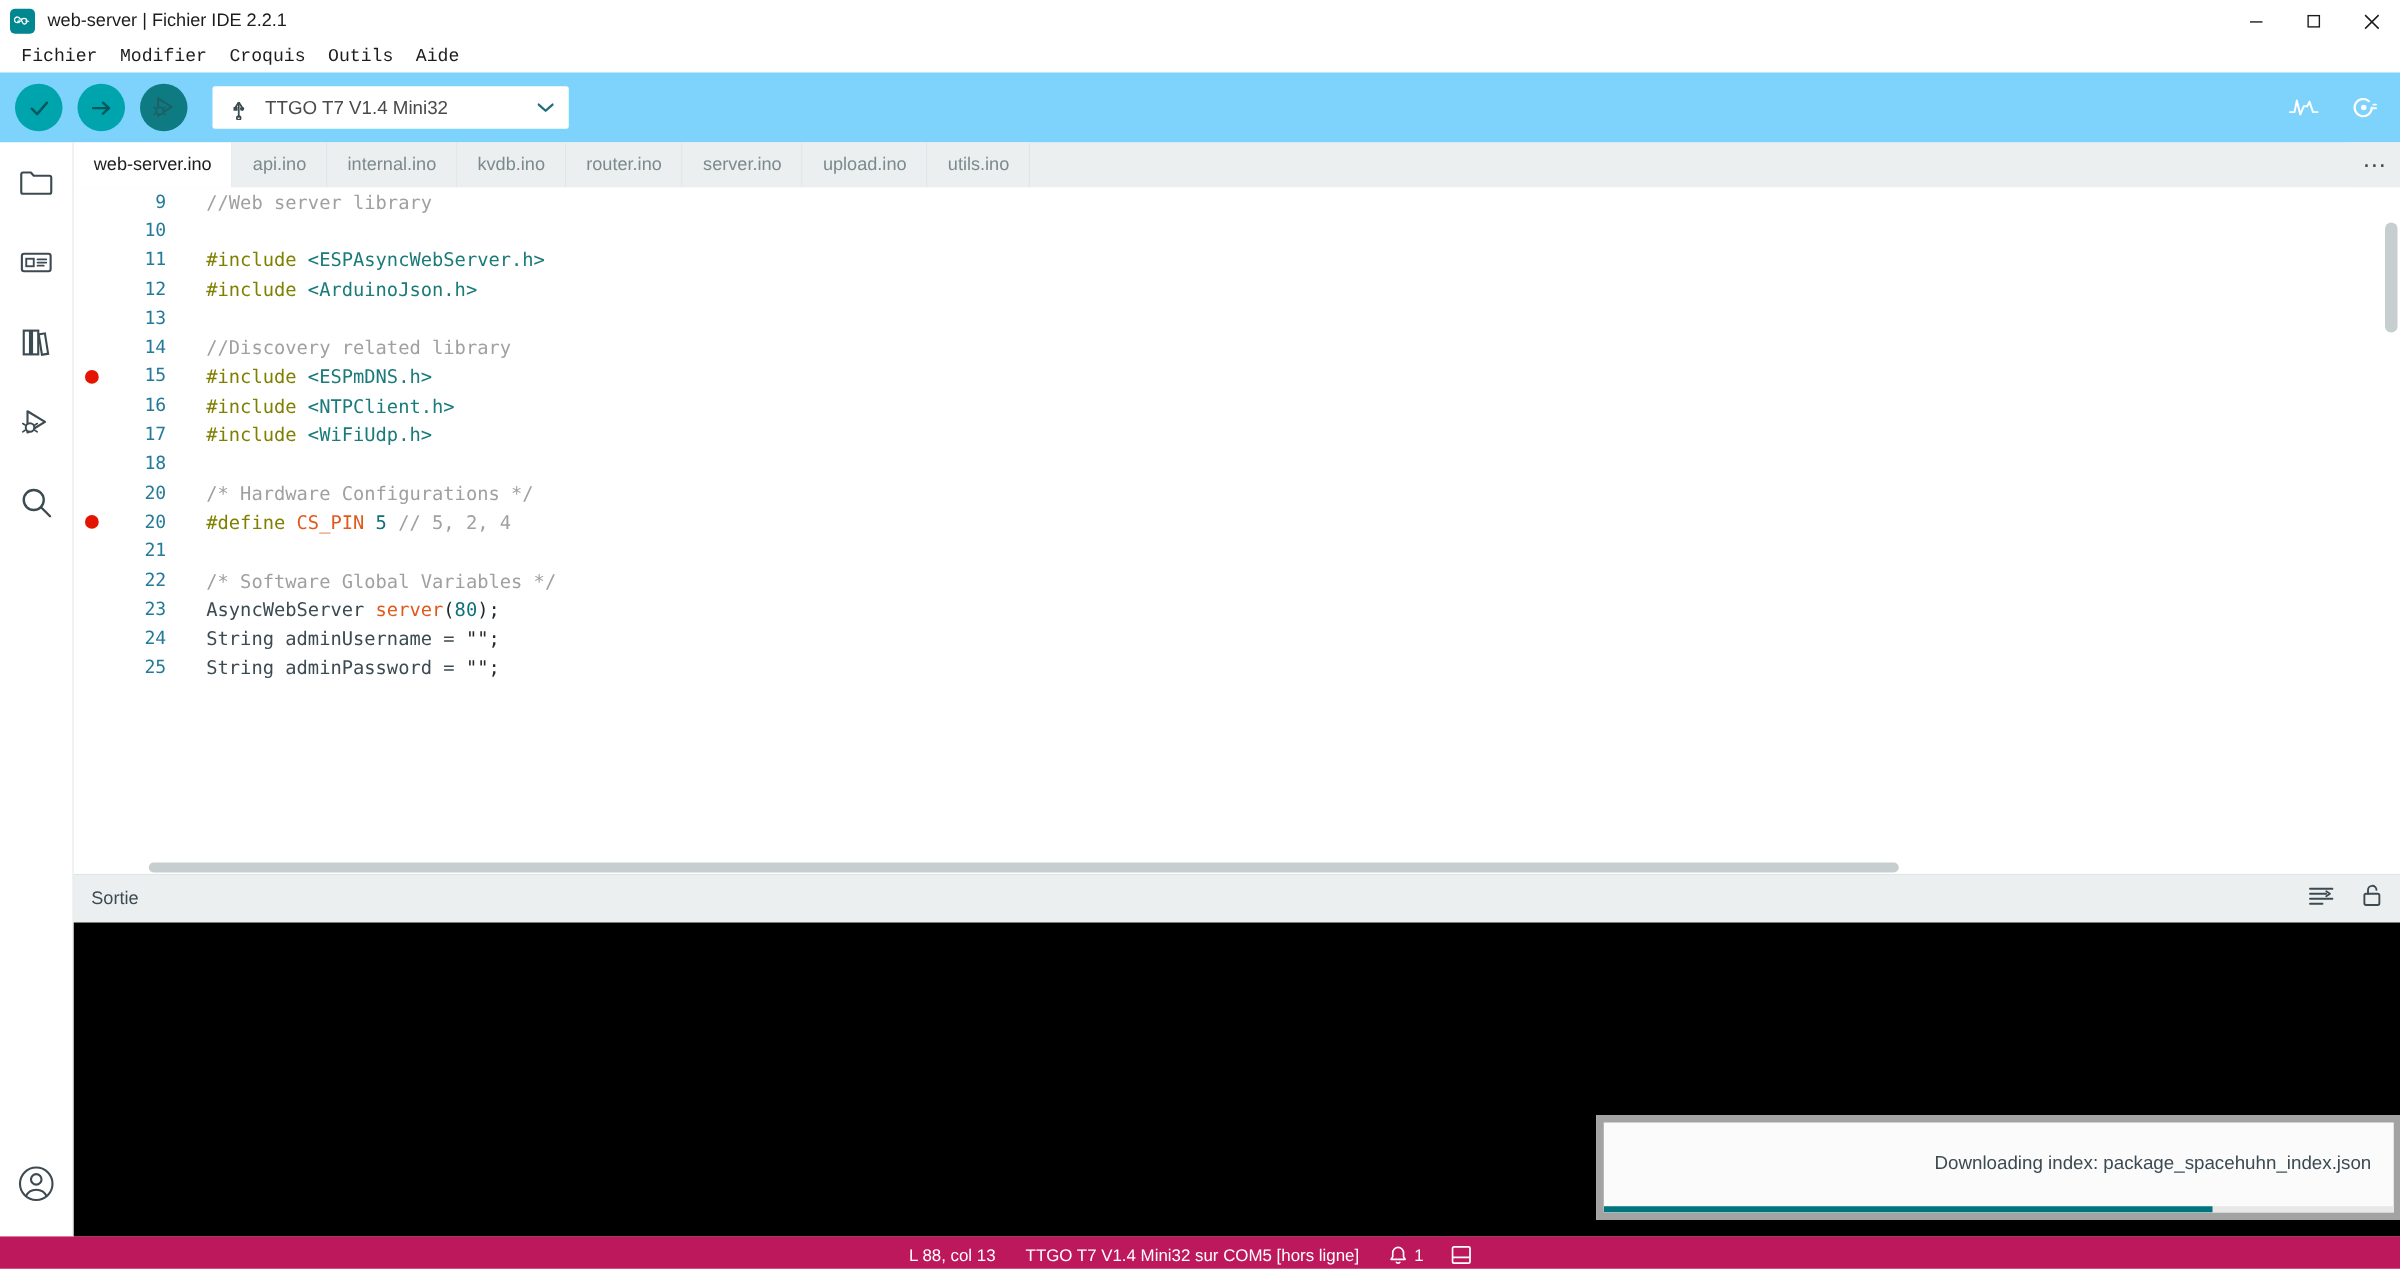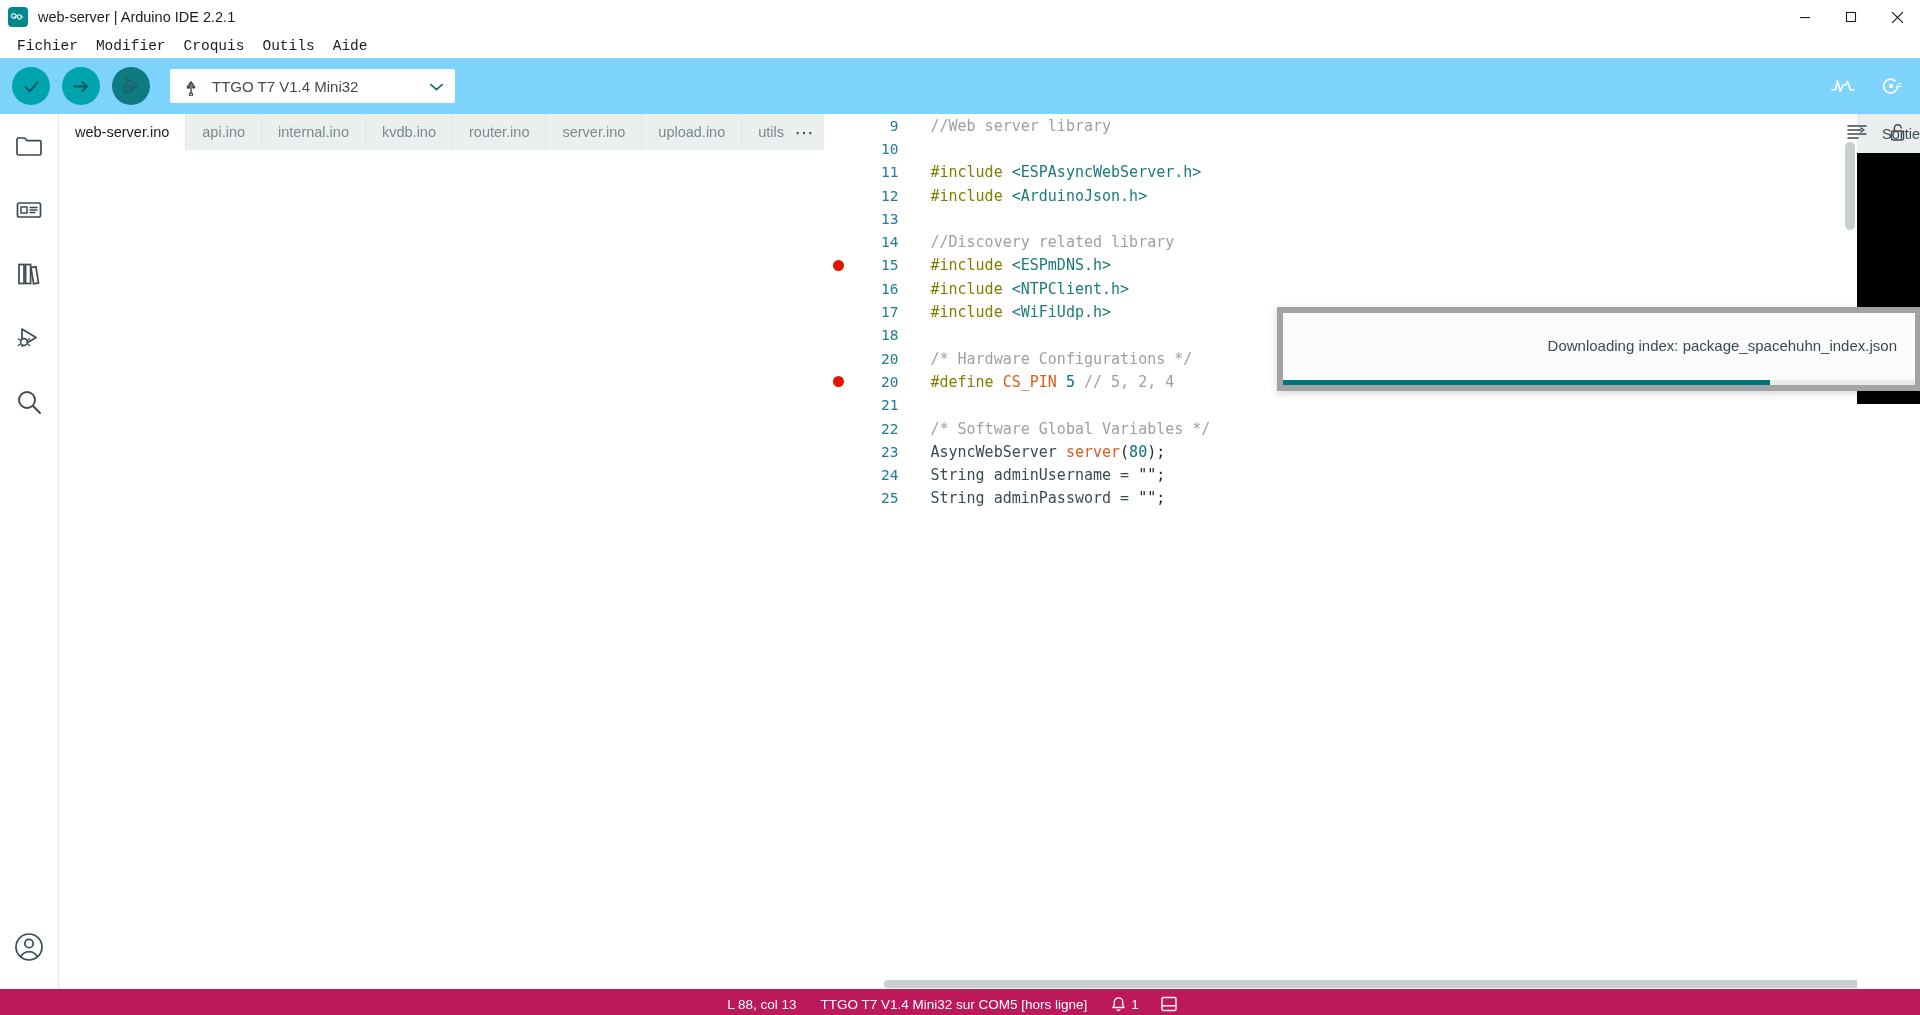--- a/index.html
+++ b/index.html
@@ -47,21 +47,21 @@
 
   
   .activity { width:59px; background:#ffffff; border-right:1px solid #e3e7e8;
     display:flex; flex-direction:column; align-items:center; flex:none;
     position:relative; }
   .act-icon { width:59px; height:64px; display:flex; align-items:center;
     justify-content:center; }
   .act-bottom { position:absolute; bottom:10px; }
 
   
-  .editor-col { flex:1; display:flex; flex-direction:row; min-width:0; }
+  .editor-col { flex:1; display:flex; flex-direction:column; min-width:0; }
 
   
   .tabbar { height:36px; background:#eceff0; display:flex; align-items:stretch;
     position:relative; flex:none; }
   .tab { display:flex; align-items:center; padding:0 16px; font-size:14.5px;
     color:#7b8a8c; border-right:1px solid #e0e5e6; white-space:nowrap;
     background:#eceff0; }
   .tab.active { background:#ffffff; color:#1c1c1c; border-right:1px solid #e0e5e6; }
   .tab-more { position:absolute; right:0; top:0; width:40px; height:36px;
     display:flex; align-items:center; justify-content:center; color:#4a4a4a;
@@ -95,21 +95,21 @@
     border-radius:5px; }
   .h-scroll { position:absolute; left:0; bottom:0; height:10px; width:100%; }
   .h-thumb { position:absolute; bottom:1px; height:8px; background:#c7ced0;
     border-radius:4px; }
 
   
   .output-panel { flex:none; display:flex; flex-direction:column;
     border-top:1px solid #dfe4e5; }
   .output-head { height:38px; background:#eceff0; display:flex; align-items:center;
     position:relative; flex:none; }
-  .output-title { font-size:14.5px; color:#3c4a52; margin-left:25px; }
+  .output-title { font-size:14.5px; color:#3c4a52; margin-left:14px; }
   .output-actions { position:absolute; right:14px; display:flex; gap:22px;
     align-items:center; }
   .output-console { flex:1; background:#000000; position:relative; }
 
   
   .toast { position:absolute; width:644px; background:#fbfbfb;
     border:6px solid #a3a3a3; box-shadow:0 2px 8px rgba(0,0,0,.18);
     overflow:hidden;text-align:right; }
   .toast-msg { font-size:15px; color:#3c4a52; padding:24px 18px 26px 18px;
     white-space:nowrap; }
@@ -126,21 +126,21 @@
 </head>
 <body>
 
 <div class="titlebar">
   <div class="app-logo">
     <svg width="15" height="10" viewBox="0 0 30 18">
       <path d="M8 9a4.5 4.5 0 1 1 4.5 4.5c-3 0-4-9-7-9A4.5 4.5 0 1 0 5.5 9" fill="none" stroke="#ffffff" stroke-width="2.1" transform="translate(4,0)"></path>
       <path d="M6 9h5M8.5 6.5v5M19 9h5" stroke="#ffffff" stroke-width="1.6" stroke-linecap="round"></path>
     </svg>
   </div>
-  <div class="title-text">web-server | Arduino IDE 2.2.1</div>
+  <div class="title-text">web-server | Fichier IDE 2.2.1</div>
 
   <div class="win-controls">
     <div class="win-btn">
       <svg width="12" height="12" viewBox="0 0 12 12">
         <rect x="1" y="6" width="10" height="1.1" fill="#1c1c1c"></rect>
       </svg>
     </div>
     <div class="win-btn">
       <svg width="12" height="12" viewBox="0 0 12 12">
         <rect x="1.5" y="1.5" width="9" height="9" fill="none" stroke="#1c1c1c" stroke-width="1.1"></rect>

